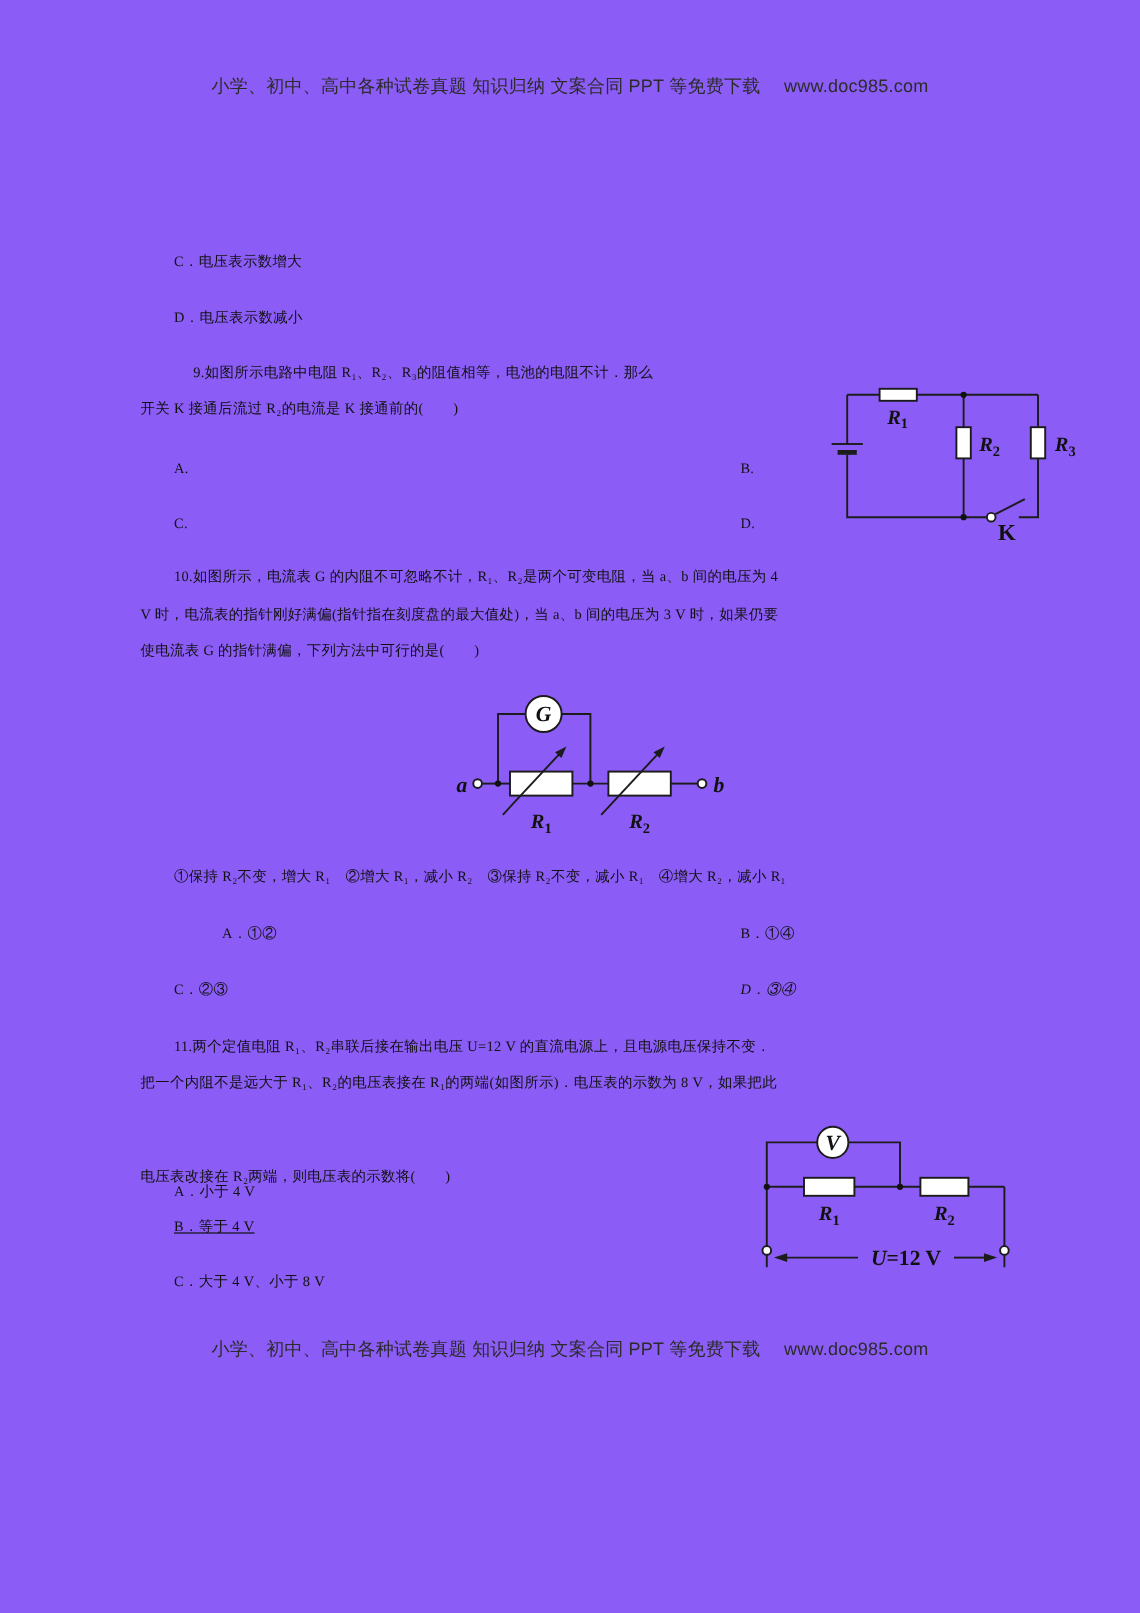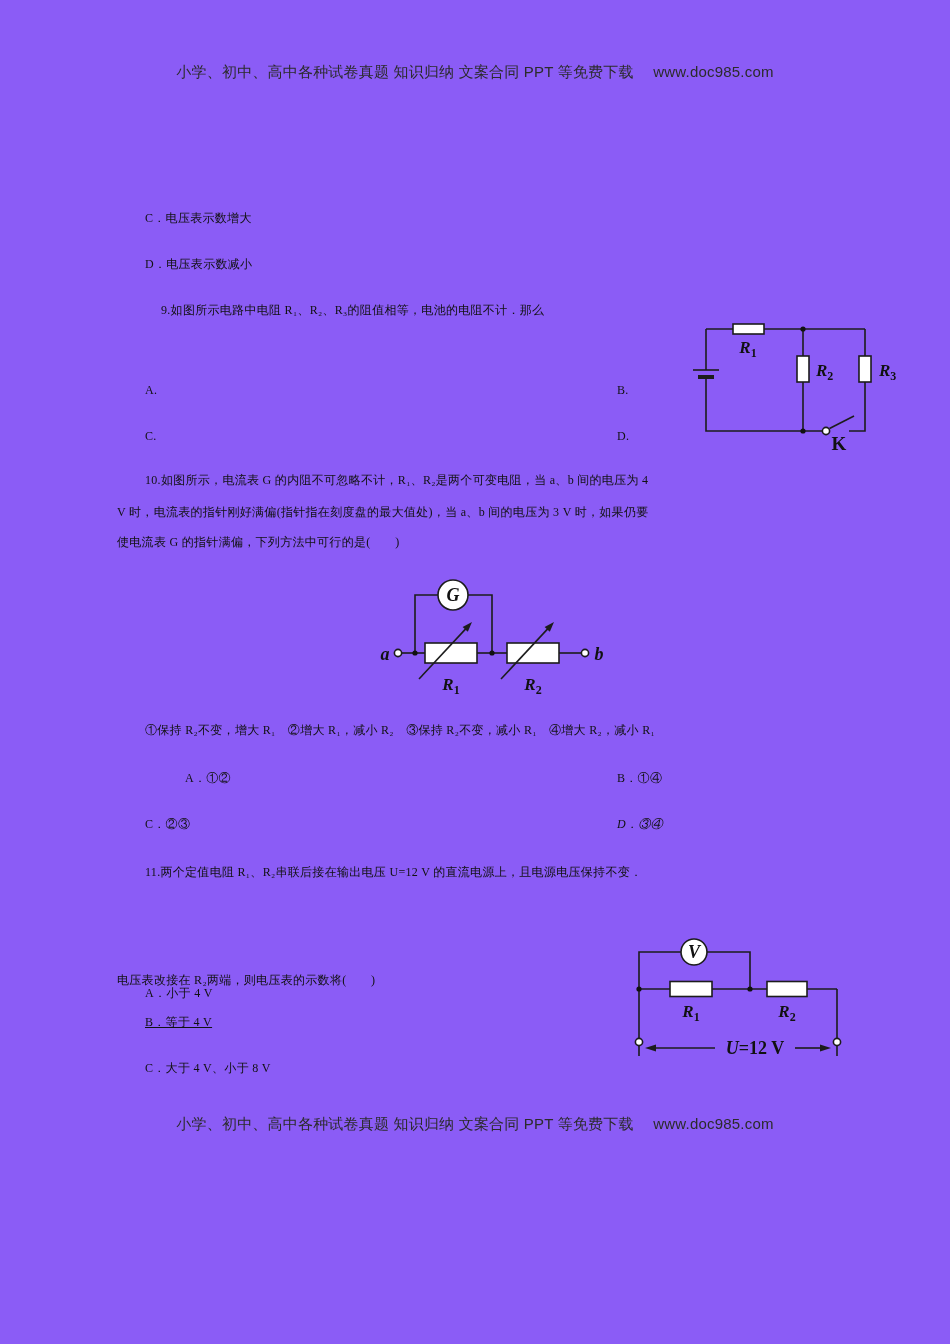--- a/index.html
+++ b/index.html
@@ -32,20 +32,21 @@
 <body>
 
 <div class="page">
 
   <div class="hf" style="top:63px;">小学、初中、高中各种试卷真题 知识归纳 文案合同 PPT 等免费下载　 www.doc985.com</div>
 
   <div class="t" style="left:145px;top:206px;">C．电压表示数增大</div>
   <div class="t" style="left:145px;top:252px;">D．电压表示数减小</div>
 
   <div class="t" style="left:145px;top:298px;margin-left:16px;">9.如图所示电路中电阻 R₁、R₂、R₃的阻值相等，电池的电阻不计．那么</div>
+  <div class="t" style="left:117px;top:328px;">开关 K 接通后流过 R₂的电流是 K 接通前的(　　)</div>
 
   <svg style="left:688px;top:315px;" width="215" height="140" viewBox="0 0 215 140">
     <g>
       <path class="wire" d="M18,14 H177"></path>
       <path class="wire" d="M18,14 V55"></path>
       <path class="wire" d="M18,64 V116 H134"></path>
       <path class="wire" d="M115,14 V116"></path>
       <path class="wire" d="M177,14 V116 H161"></path>
     </g>
     <g>
@@ -108,20 +109,21 @@
     <text class="rlabel" x="158" y="117" text-anchor="middle"><tspan>R</tspan><tspan class="sub" dy="4">2</tspan></text>
   </svg>
 
   <div class="t" style="left:145px;top:718px;">①保持 R₂不变，增大 R₁　②增大 R₁，减小 R₂　③保持 R₂不变，减小 R₁　④增大 R₂，减小 R₁</div>
   <div class="t" style="left:145px;top:766px;margin-left:40px;">A．①②</div>
   <div class="t" style="left:617px;top:766px;">B．①④</div>
   <div class="t" style="left:145px;top:812px;">C．②③</div>
   <div class="t" style="left:617px;top:812px;font-style:italic;">D．③④</div>
 
   <div class="t" style="left:145px;top:860px;">11.两个定值电阻 R₁、R₂串联后接在输出电压 U=12 V 的直流电源上，且电源电压保持不变．</div>
+  <div class="t" style="left:117px;top:890px;">把一个内阻不是远大于 R₁、R₂的电压表接在 R₁的两端(如图所示)．电压表的示数为 8 V，如果把此</div>
   <div class="t" style="left:117px;top:968px;">电压表改接在 R₂两端，则电压表的示数将(　　)</div>
 
   <svg style="left:615px;top:933px;" width="260" height="135" viewBox="0 0 260 135">
     <g>
       <path class="wire" d="M66,19 H24 V123"></path>
       <path class="wire" d="M92,19 H135 V56"></path>
       <path class="wire" d="M24,56 H222"></path>
       <path class="wire" d="M222,56 V123"></path>
     </g>
     <g>

